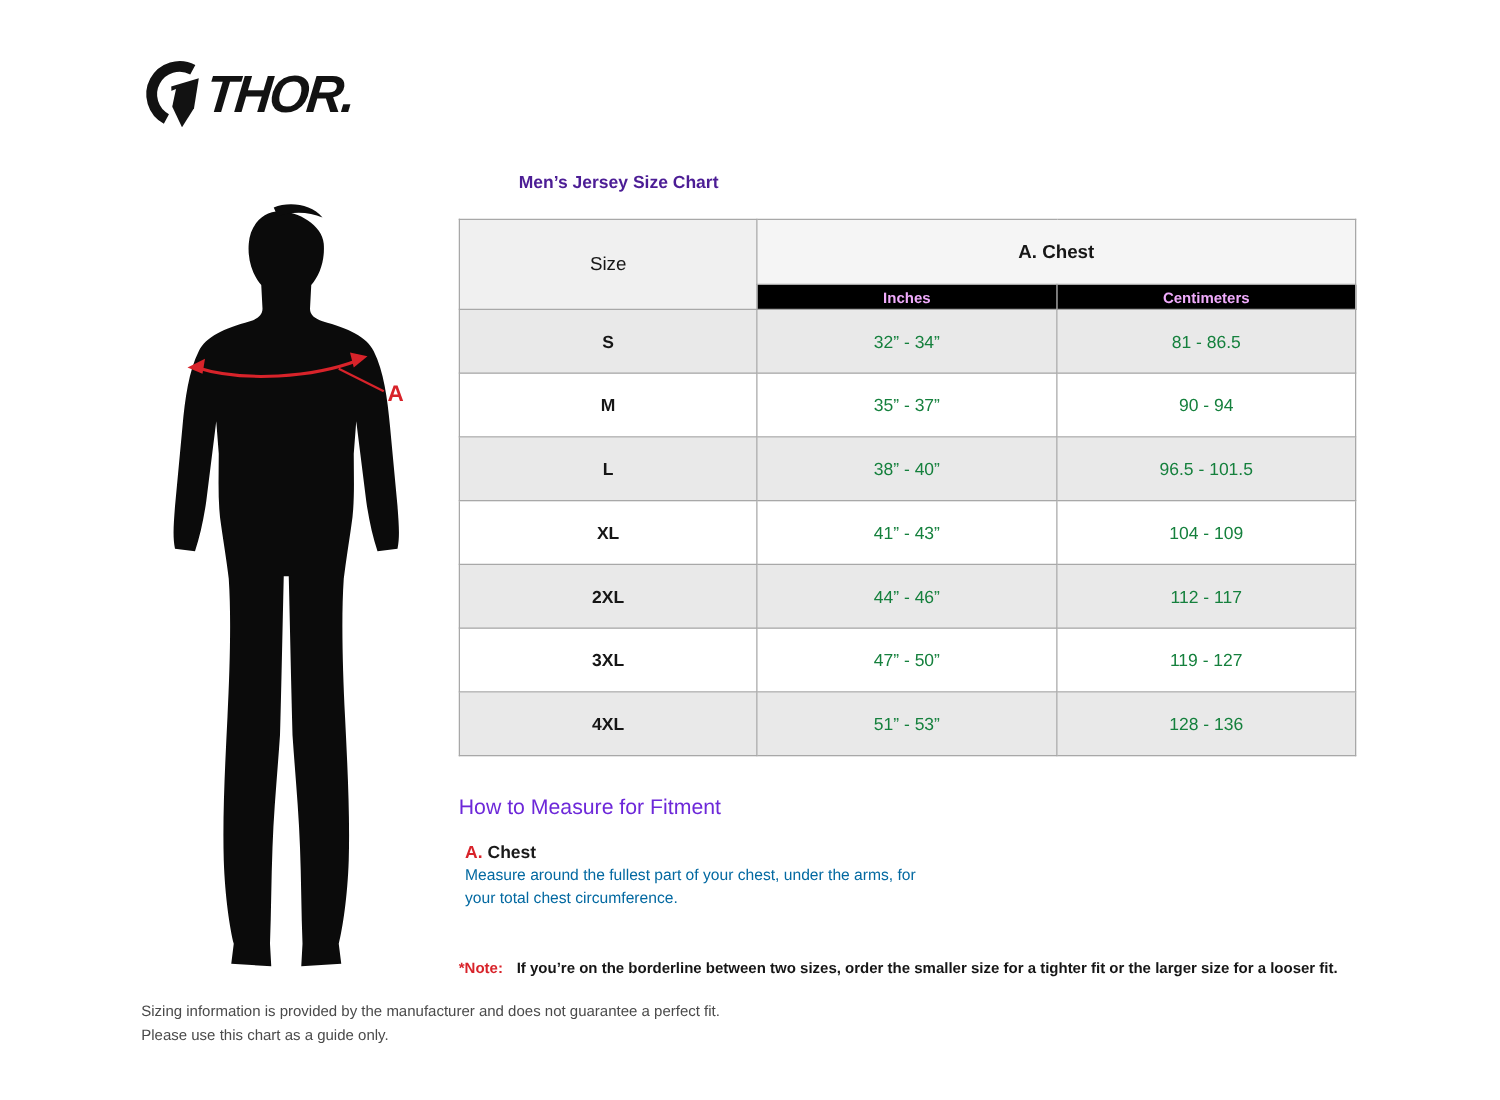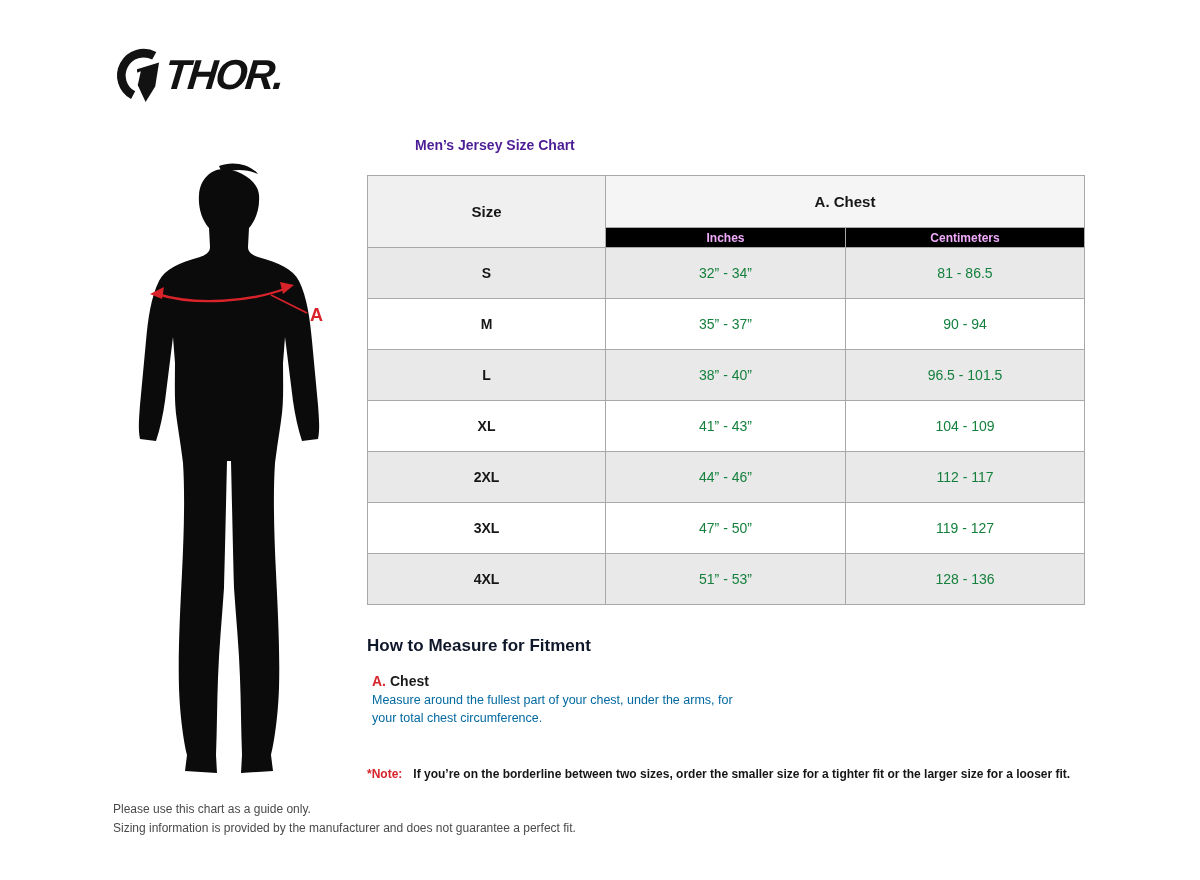--- a/index.html
+++ b/index.html
@@ -18,28 +18,28 @@
   .figure{position:absolute;left:123px;top:163px;width:225px;height:615px;}
   
   .chart-title{position:absolute;left:367px;top:137px;font-size:14px;font-weight:bold;color:#4c1d95;margin-left:48px;}
   .size-table{
     position:absolute;left:367px;top:175px;width:717px;
     border-collapse:collapse;table-layout:fixed;
   }
   .size-table th,.size-table td{
     border:1px solid #a8a8a8;text-align:center;vertical-align:middle;padding:0;
   }
-  .th-size{background:#f0f0f0;font-size:15px;font-weight:bold;color:#161616;}
+  .th-size{background:#f0f0f0;font-size:15px;font-weight:normal;color:#161616;}
   .th-group{background:#f5f5f5;font-size:15px;font-weight:bold;height:51px;color:#161616;}
   .th-unit{background:#000000;color:#f0abfc;font-size:12px;font-weight:bold;height:19px;}
   .size-table td{height:50px;font-size:14px;color:#15803d;}
   .size-table td.cell-size{font-weight:bold;color:#161616;}
   .size-table tr.alt td{background:#e9e9e9;}
   
-  .measure-heading{position:absolute;left:367px;top:636px;font-size:17px;font-weight:bold;color:#0f172a;}
+  .measure-heading{position:absolute;left:367px;top:636px;font-size:17px;font-weight:normal;color:#6d28d9;}
   .measure-item{position:absolute;left:372px;top:673px;font-size:14px;font-weight:bold;color:#1a1a1a;}
   .measure-key{color:#d8232a;margin-right:4px;}
   .measure-desc{
     position:absolute;left:372px;top:691px;width:365px;
     font-size:12.5px;line-height:1.45;color:#0369a1;
   }
   
   .note{position:absolute;left:367px;top:767px;font-size:12px;font-weight:bold;white-space:nowrap;color:#161616;}
   .note-label{color:#d8232a;margin-right:11px;}
   
@@ -144,17 +144,17 @@
   <div class="measure-item">
     <span class="measure-key">A.</span><span>Chest</span>
   </div>
   <div class="measure-desc">Measure around the fullest part of your chest, under the arms, for your total chest circumference.</div>
 
   <div class="note">
     <span class="note-label">*Note:</span><span>If you’re on the borderline between two sizes, order the smaller size for a tighter fit or the larger size for a looser fit.</span>
   </div>
 
   <div class="footer">
+    <div>Sizing information is provided by the manufacturer and does not guarantee a perfect fit.</div>
     <div>Please use this chart as a guide only.</div>
-    <div>Sizing information is provided by the manufacturer and does not guarantee a perfect fit.</div>
   </div>
 
 </div>
 
 </body></html>

